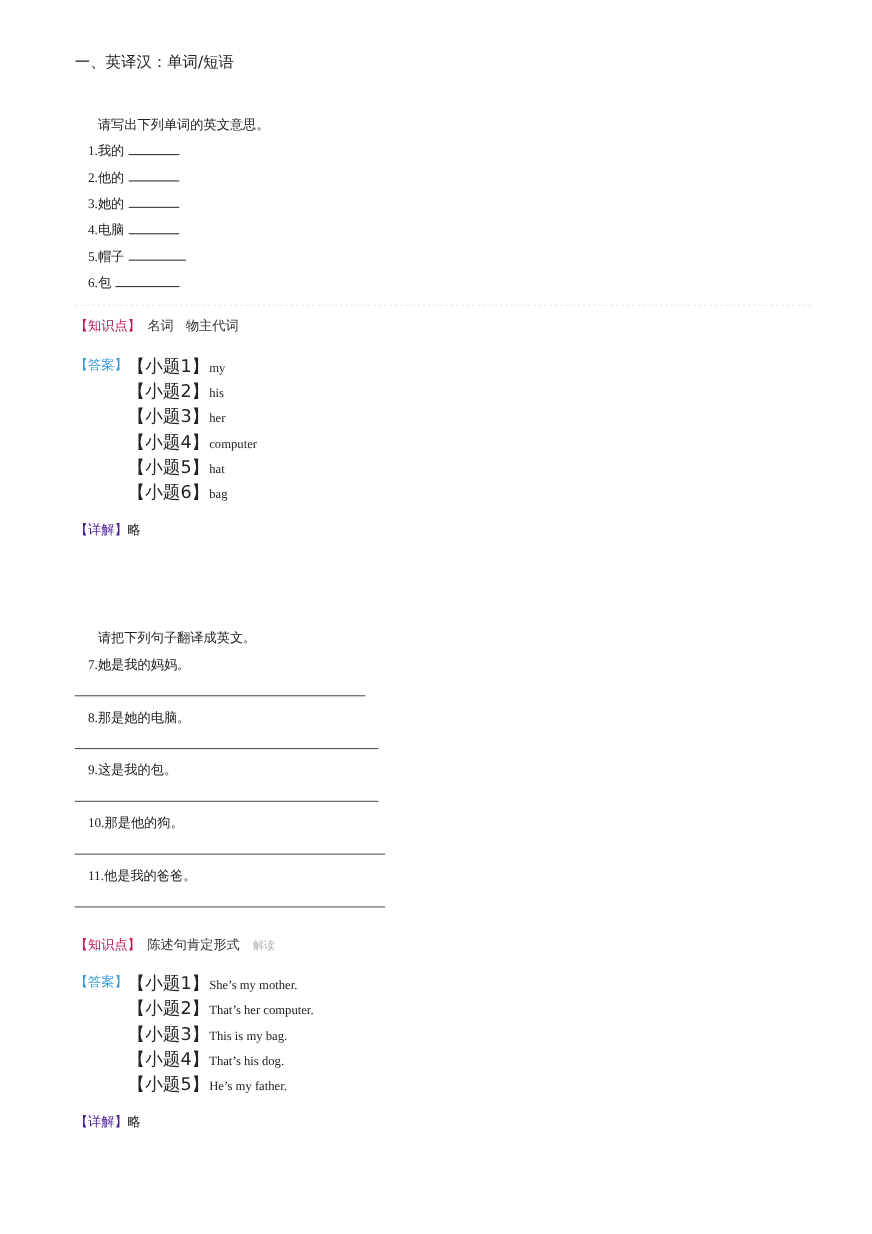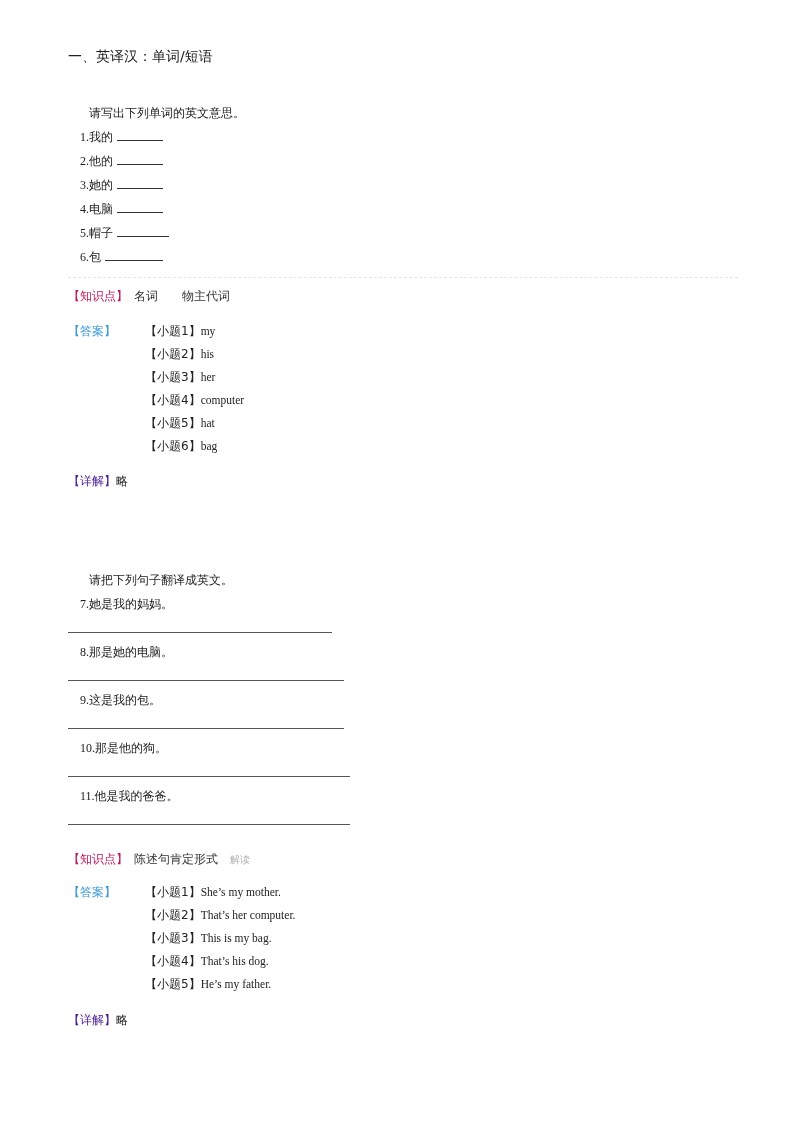--- a/index.html
+++ b/index.html
@@ -9,26 +9,26 @@
     .h1 { left: 68px; top: 48px; font-size: 14px; color: #222; }
     .instr { left: 69px; font-size: 12px; color: #222; margin-left: 20px; }
     .q { left: 69px; font-size: 12px; color: #222; margin-left: 11px; }
     .q .num { font-family: "Liberation Serif", serif; font-size: 12px; }
     .blank { display: inline-block; border-bottom: 1px solid #333; height: 11px; vertical-align: baseline; margin-left: 4px; }
     .ansline { position: absolute; left: 68px; height: 0; border-top: 1px solid #555; }
     .divider { position: absolute; left: 68px; width: 670px; top: 277px; border-top: 1px dashed #e6e6e6; }
     .kp { left: 68px; font-size: 12px; color: #333; }
     .kp .lbl { color: #be185d; }
     .kp .item { margin-left: 6px; }
-    .kp .item2 { margin-left: 24px; }
+    .kp .item2 { margin-left: 11px; }
     .kp .extra { margin-left: 12px; color: #b0b0b0; font-size: 10px; }
     .ans-lbl { left: 68px; font-size: 12px; color: #3a9ad9; }
     .sub { left: 116px; font-size: 12px; color: #222; }
     .sub .val { font-family: "Liberation Serif", serif; font-size: 11.5px; }
-    .sub .tag { font-size: 12px; margin-left: 29px; }
+    .sub .tag { font-size: 16px; }
     .detail { left: 68px; font-size: 12px; color: #222; }
     .detail .lbl { color: #4c1d95; }
   </style>
 </head>
 <body>
 
 <div class="abs h1">一、英译汉：单词/短语</div>
 
 <div class="abs instr" style="top:105px">请写出下列单词的英文意思。</div>
 

